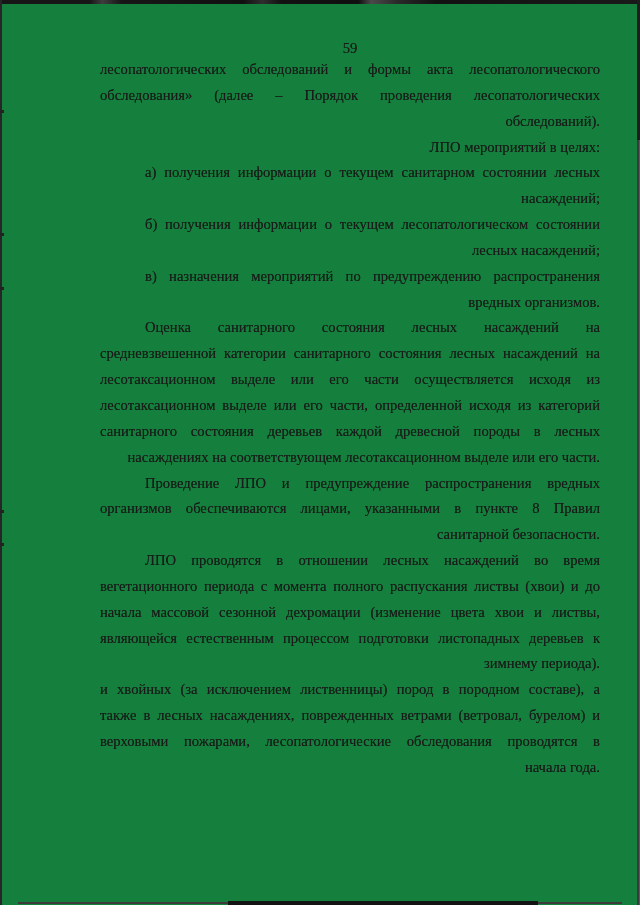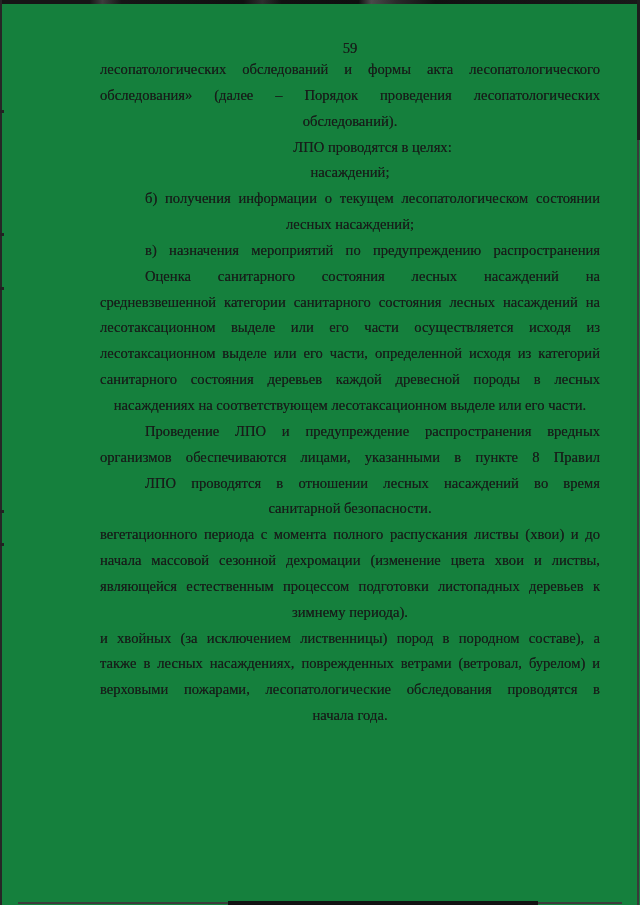--- a/index.html
+++ b/index.html
@@ -64,21 +64,21 @@
   }
   .page-number {
     height: 17px;
     line-height: 17px;
     text-align: center;
   }
   .line {
     height: 25.85px;
     line-height: 25.85px;
     overflow: hidden;
-    text-align: center;
+    text-align: right;
   }
   .line.just {
     text-align: justify;
     text-align-last: justify;
   }
   .line.indent {
     text-indent: 45px;
   }
 </style>
 </head>
@@ -96,35 +96,37 @@
   <div class="noise-mark nm3"></div>
   <div class="noise-mark nm4"></div>
   <div class="noise-mark nm5"></div>
 
   <div class="content">
     <div class="page-number">59</div>
     <div id="text-block">
         <div class="line just">лесопатологических обследований и формы акта лесопатологического</div>
         <div class="line just">обследования» (далее – Порядок проведения лесопатологических</div>
         <div class="line">обследований).</div>
-        <div class="line indent">ЛПО проводятся в целях:</div>
+        <div class="line indent">ЛПО мероприятий в целях:</div>
+        <div class="line indent just">а) получения информации о текущем санитарном состоянии лесных</div>
         <div class="line">насаждений;</div>
         <div class="line indent just">б) получения информации о текущем лесопатологическом состоянии</div>
         <div class="line">лесных насаждений;</div>
         <div class="line indent just">в) назначения мероприятий по предупреждению распространения</div>
+        <div class="line">вредных организмов.</div>
         <div class="line indent just">Оценка санитарного состояния лесных насаждений на</div>
         <div class="line just">средневзвешенной категории санитарного состояния лесных насаждений на</div>
         <div class="line just">лесотаксационном выделе или его части осуществляется исходя из</div>
         <div class="line just">лесотаксационном выделе или его части, определенной исходя из категорий</div>
         <div class="line just">санитарного состояния деревьев каждой древесной породы в лесных</div>
         <div class="line">насаждениях на соответствующем лесотаксационном выделе или его части.</div>
         <div class="line indent just">Проведение ЛПО и предупреждение распространения вредных</div>
         <div class="line just">организмов обеспечиваются лицами, указанными в пункте 8 Правил</div>
+        <div class="line">санитарной безопасности.</div>
         <div class="line indent just">ЛПО проводятся в отношении лесных насаждений во время</div>
-        <div class="line">санитарной безопасности.</div>
         <div class="line just">вегетационного периода с момента полного распускания листвы (хвои) и до</div>
         <div class="line just">начала массовой сезонной дехромации (изменение цвета хвои и листвы,</div>
         <div class="line just">являющейся естественным процессом подготовки листопадных деревьев к</div>
         <div class="line">зимнему периода).</div>
         <div class="line just">и хвойных (за исключением лиственницы) пород в породном составе), а</div>
         <div class="line just">также в лесных насаждениях, поврежденных ветрами (ветровал, бурелом) и</div>
         <div class="line just">верховыми пожарами, лесопатологические обследования проводятся в</div>
         <div class="line">начала года.</div>
       </div>
   </div>

